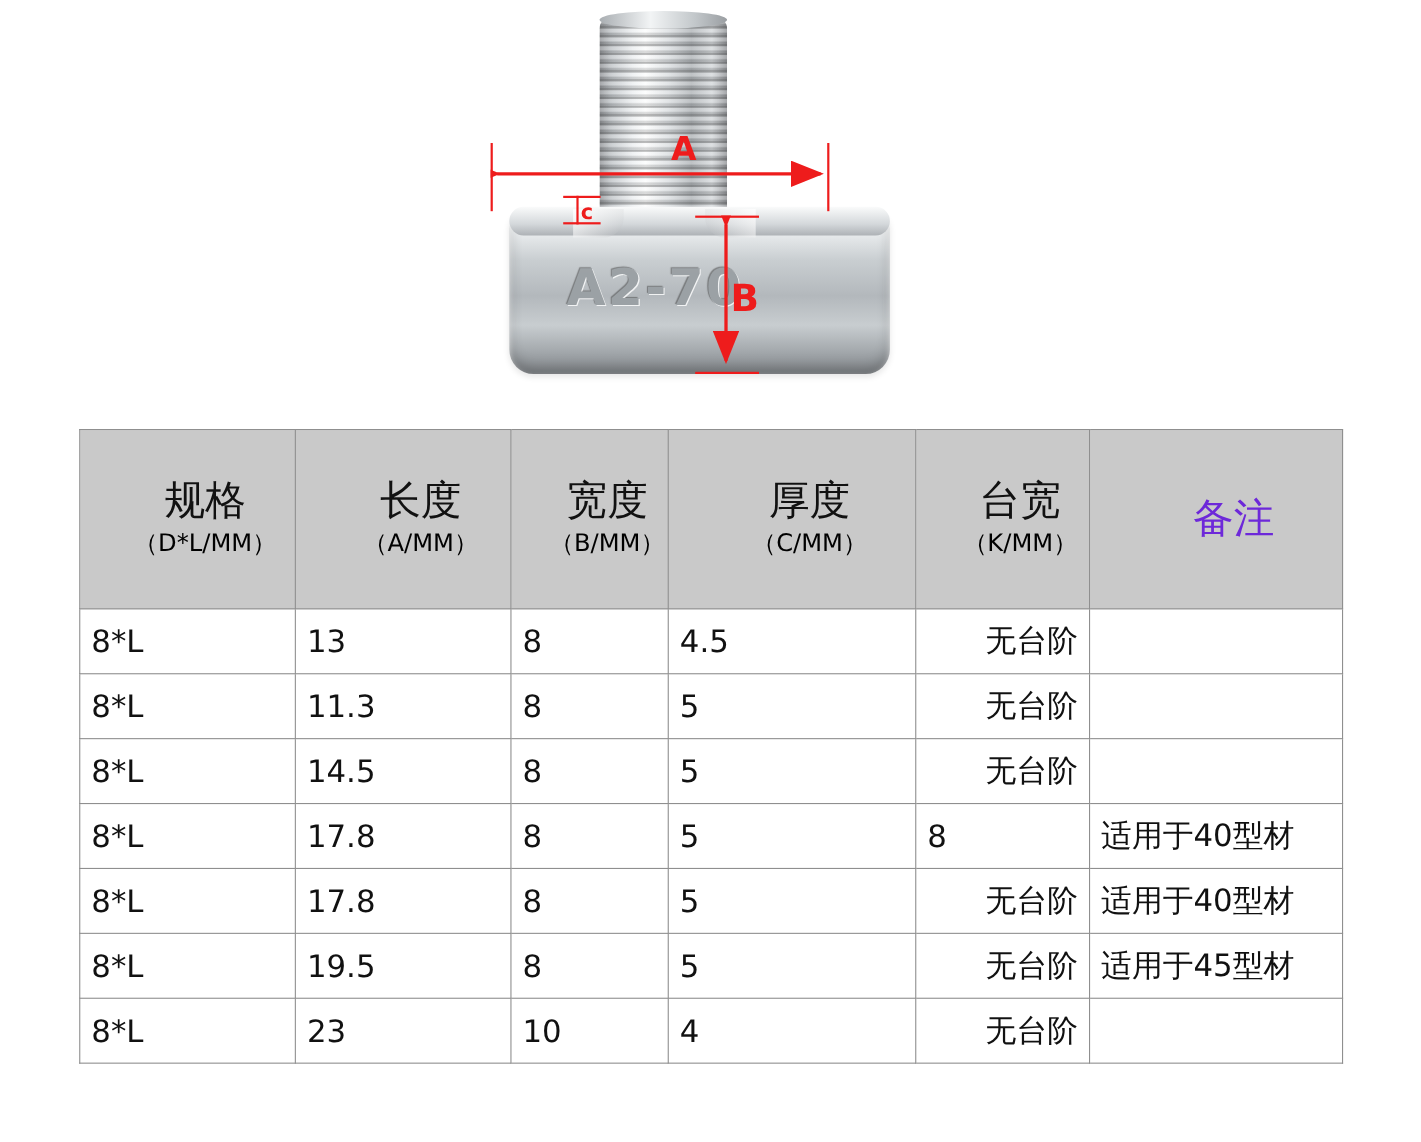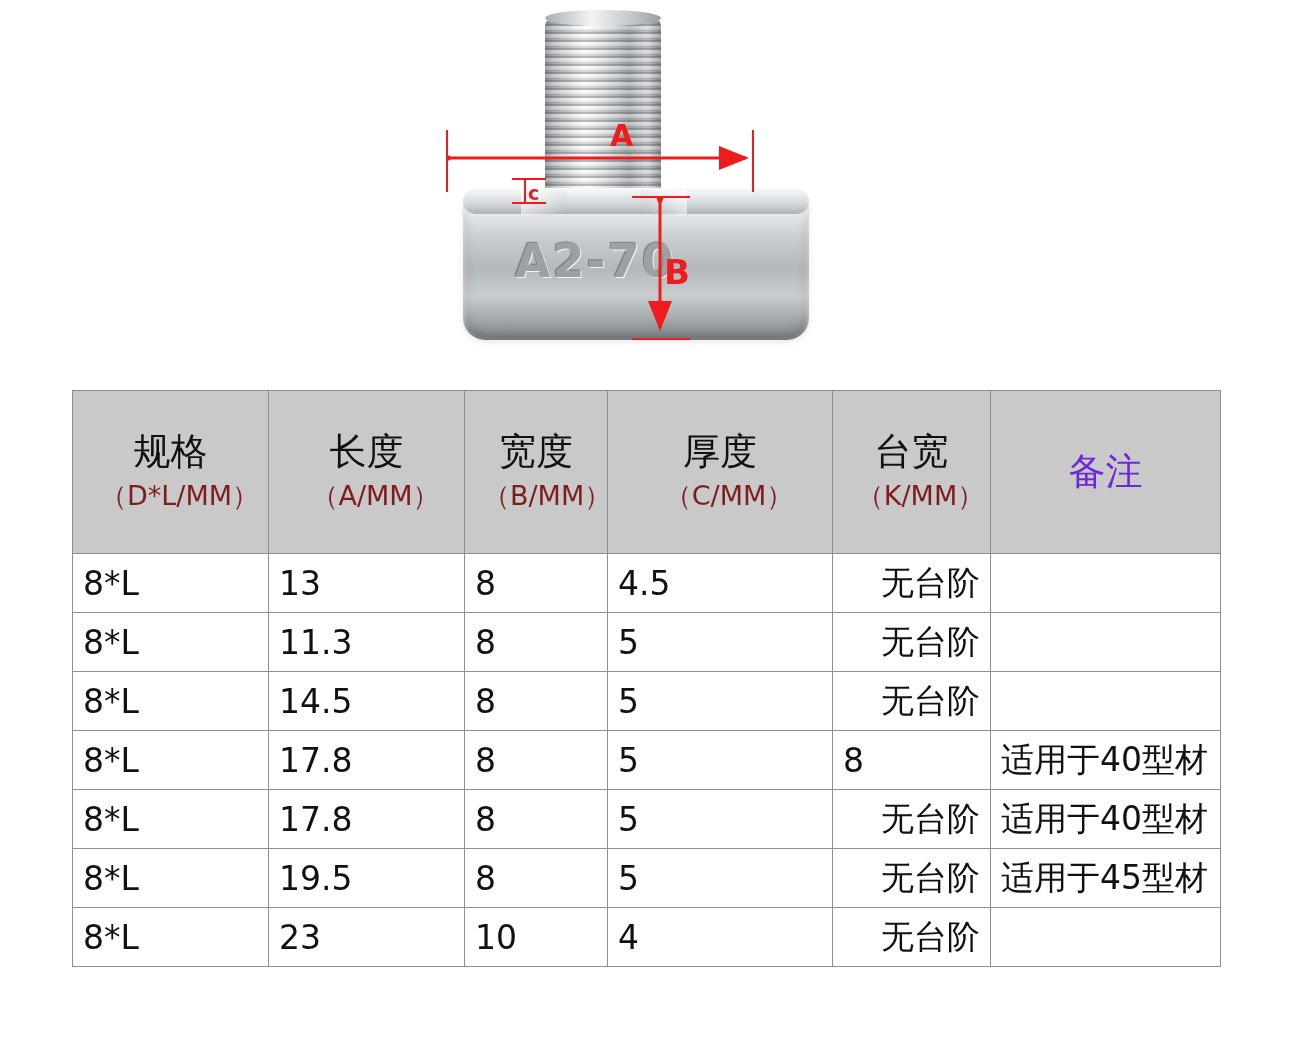--- a/index.html
+++ b/index.html
@@ -161,44 +161,44 @@
   table.spec th, table.spec td {
     border: 1px solid #8f8f8f;
     padding: 0;
   }
   table.spec thead th {
     background: #c9c9c9;
     height: 162px;
     vertical-align: middle;
     text-align: center;
     font-weight: normal;
+    padding-left: 32px;
   }
   .hdr-main {
     display: block;
     font-size: 37px;
     color: #111;
     line-height: 1.15;
   }
   .hdr-sub {
     display: block;
-    font-size: 27px;
-    color: #7f1d1d;
+    font-size: 22px;
+    color: #000000;
     line-height: 1.3;
     margin-top: 4px;
-    margin-left: 18px;
   }
   .hdr-single {
     display: block;
     font-size: 37px;
     color: #6d28d9;
     line-height: 1.15;
   }
   table.spec tbody td {
     height: 58px;
-    font-size: 33px;
+    font-size: 28px;
     color: #111;
     background: #ffffff;
     padding: 0 10px;
   }
   td.num { text-align: left; }
   td.txt-left { text-align: left; }
   td.txt-c { text-align: right; }
   .col-spec  { width: 196px; }
   .col-len   { width: 196px; }
   .col-wid   { width: 143px; }

